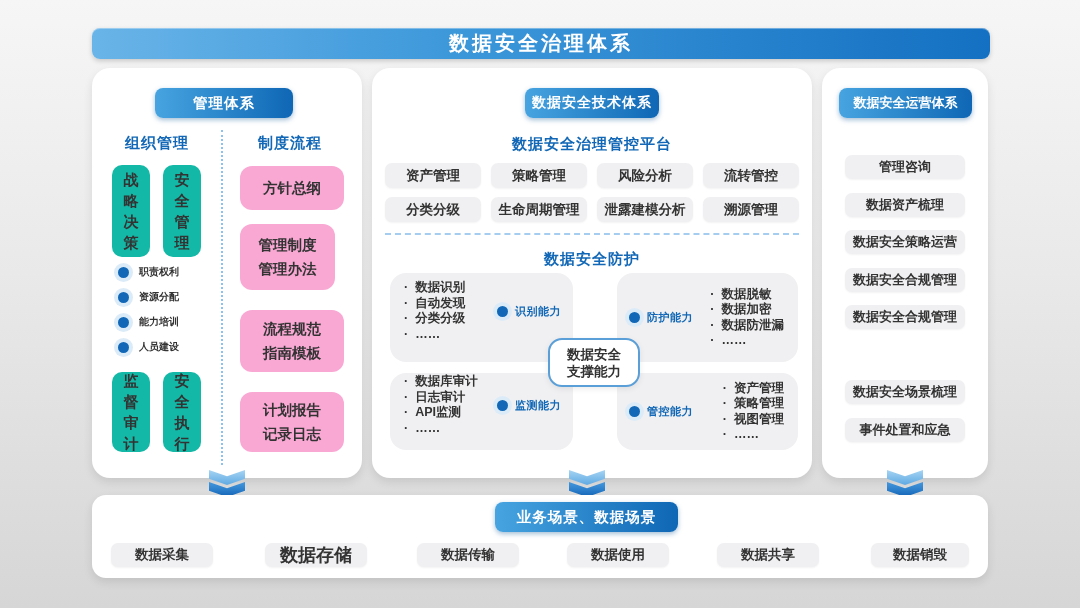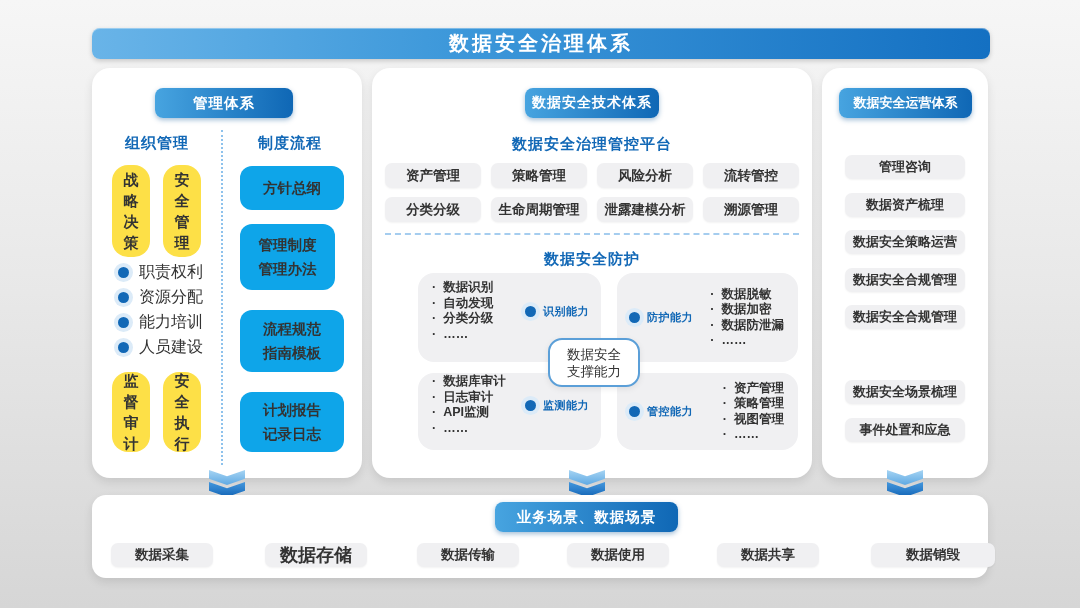--- a/index.html
+++ b/index.html
@@ -12,41 +12,41 @@
     display:flex;align-items:center;justify-content:center;color:#fff;
     font-size:20px;font-weight:700;letter-spacing:3px;
     box-shadow:0 2px 5px rgba(0,0,0,.18),inset 0 1px 0 rgba(255,255,255,.35);}
   .panel{background:#fff;border-radius:18px;box-shadow:0 4px 10px rgba(0,0,0,.10);}
   .hdr-btn{background:linear-gradient(90deg,#47a4e0,#0f67b5);border-radius:8px;color:#fff;
     font-weight:700;font-size:14.5px;display:flex;align-items:center;justify-content:center;
     box-shadow:0 2px 5px rgba(17,86,150,.38);letter-spacing:1px;}
   .col-title{color:#1268b6;font-size:15px;font-weight:700;text-align:center;letter-spacing:1px;}
   .vdash{width:0;border-left:2px dotted #8ec2ec;}
   .hdash{height:0;border-top:2px dashed #a5cdef;}
-  .vbox{width:38px;background:#fde047;border-radius:16px;font-size:15px;font-weight:700;color:#333;
+  .vbox{width:38px;background:#14b8a6;border-radius:10px;font-size:15px;font-weight:700;color:#333;
     text-align:center;display:flex;flex-direction:column;align-items:center;justify-content:center;
     line-height:21px;word-break:break-all;padding:0 11px;box-sizing:border-box;}
   .bullet-row{display:flex;align-items:center;gap:10px;height:20px;}
   .dot{width:11px;height:11px;border-radius:50%;background:#1268b6;box-shadow:0 0 0 4px #dcebf8;flex:0 0 auto;}
-  .bullet-text{font-size:16px;font-weight:400;color:#333;white-space:nowrap;}
-  .gbox{background:#0ea5e9;border-radius:12px;display:flex;flex-direction:column;align-items:center;
+  .bullet-text{font-size:10px;font-weight:700;color:#333;white-space:nowrap;}
+  .gbox{background:#f9a8d4;border-radius:12px;display:flex;flex-direction:column;align-items:center;
     justify-content:center;gap:4px;font-size:14.5px;font-weight:700;color:#333;line-height:20px;}
   .plat-title,.prot-title{color:#1268b6;font-size:15px;font-weight:700;text-align:center;letter-spacing:1px;}
   .chip{height:25px;background:#f0f0f2;border-radius:7px;display:flex;align-items:center;justify-content:center;
     font-size:13.5px;font-weight:700;color:#333;box-shadow:0 1px 2px rgba(0,0,0,.05);}
   .cap-box{background:#f0f0f2;border-radius:16px;display:flex;align-items:center;box-sizing:border-box;}
-  .cap-box.list-left{justify-content:space-between;padding:0 12px 13px 14px;margin-left:28px;}
+  .cap-box.list-left{justify-content:space-between;padding:0 12px 13px 14px;}
   .cap-box.list-right{justify-content:space-between;padding:0 14px 0 12px;}
   .mini-list{list-style:none;margin:0;padding:0;}
   .mini-list li{font-size:12.5px;font-weight:700;color:#333;line-height:15.5px;white-space:nowrap;}
   .mini-list li::before{content:"·";margin-right:7px;}
   .cap{display:flex;align-items:center;gap:7px;}
   .cap-label{font-size:11px;font-weight:700;color:#1268b6;letter-spacing:.5px;white-space:nowrap;}
   .support-box{background:#fff;border:2px solid #5b9fd8;border-radius:14px;display:flex;flex-direction:column;
-    align-items:center;justify-content:center;font-size:13.5px;font-weight:400;color:#333;line-height:17px;
+    align-items:center;justify-content:center;font-size:13.5px;font-weight:700;color:#333;line-height:17px;
     z-index:5;box-shadow:0 2px 6px rgba(0,0,0,.08);box-sizing:border-box;}
   .pill{background:#f0f0f2;border-radius:7px;display:flex;align-items:center;justify-content:center;
     font-size:13px;font-weight:700;color:#333;box-shadow:0 1px 2px rgba(0,0,0,.05);white-space:nowrap;}
   .chevrons{display:flex;flex-direction:column;align-items:center;width:36px;}
   .chev{width:36px;height:15px;clip-path:polygon(0 0,50% 42%,100% 0,100% 58%,50% 100%,0 58%);}
   .chev.light{background:linear-gradient(180deg,#a6d4f3,#5fa9e3);}
   .chev.dark{background:linear-gradient(180deg,#4597dc,#1568ba);margin-top:-3px;}
 </style>
 </head>
 <body>
@@ -201,16 +201,16 @@
     <div class="chev dark"></div>
   </div>
 
   <section class="panel abs" style="left:92px;top:495px;width:896px;height:83px;border-radius:14px">
     <div class="hdr-btn abs" style="left:403px;top:7px;width:183px;height:30px">业务场景、数据场景</div>
     <div class="pill abs" style="left:19px;top:48px;width:102px;height:24px;font-size:13.5px">数据采集</div>
     <div class="pill abs" style="left:173px;top:48px;width:102px;height:24px;font-size:18px">数据存储</div>
     <div class="pill abs" style="left:325px;top:48px;width:102px;height:24px;font-size:13.5px">数据传输</div>
     <div class="pill abs" style="left:475px;top:48px;width:102px;height:24px;font-size:13.5px">数据使用</div>
     <div class="pill abs" style="left:625px;top:48px;width:102px;height:24px;font-size:13.5px">数据共享</div>
-    <div class="pill abs" style="left:779px;top:48px;width:124px;height:24px;font-size:13.5px">数据销毁</div>
+    <div class="pill abs" style="left:779px;top:48px;width:98px;height:24px;font-size:13.5px">数据销毁</div>
   </section>
 
 </div>
 
 </body></html>

